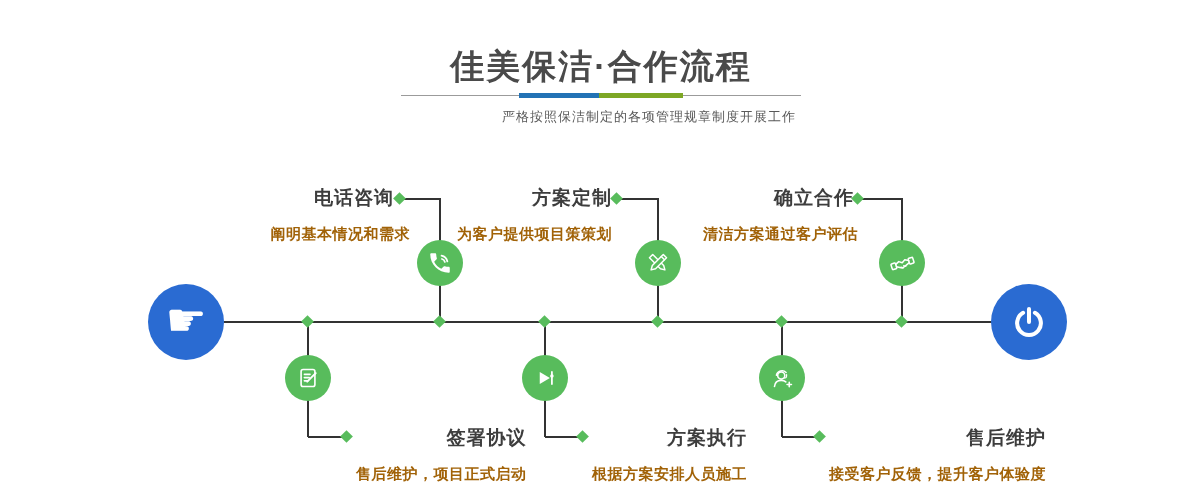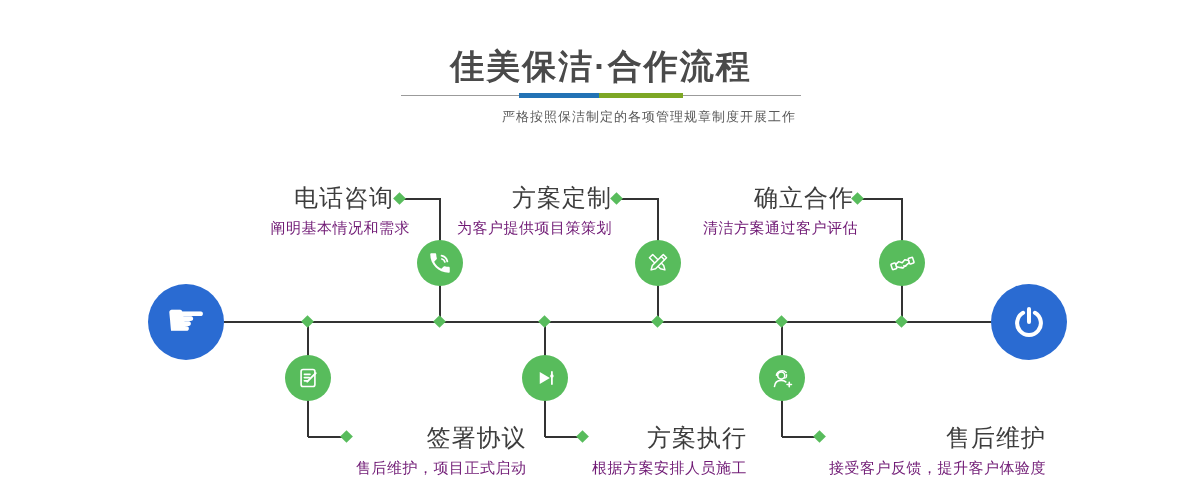--- a/index.html
+++ b/index.html
@@ -31,22 +31,22 @@
   }
   .endpoint {
     position:absolute; top:284px; width:76px; height:76px; border-radius:50%;
     background:#2a6bd2; display:flex; align-items:center; justify-content:center;
   }
   .hand-glyph { color:#fff; font-size:46px; line-height:1; margin-top:-5px; }
   
   .step { position:absolute; }
   .step.top { top:186px; text-align:right; }
   .step.bottom { top:426px; text-align:right; }
-  .step-title { font-size:24px; font-weight:normal; color:#3d3d3d; letter-spacing:1px; line-height:24px; white-space:nowrap; }
-  .step-desc  { font-size:15px; color:#701a75; letter-spacing:0.5px; line-height:23px; margin-top:6px; white-space:nowrap; }
+  .step-title { font-size:19px; font-weight:bold; color:#3d3d3d; letter-spacing:1px; line-height:24px; white-space:nowrap; }
+  .step-desc  { font-size:15px; color:#a16207; letter-spacing:0.5px; line-height:23px; margin-top:12px; white-space:nowrap;font-weight:bold; }
   #step-phone   { right:792px; } #step-phone .step-title { margin-right:16px; }
   #step-plan    { right:590px; }
   #step-confirm { right:344px; } #step-confirm .step-title { margin-right:4px; }
   #step-sign    { left:356px; }
   #step-exec    { left:592px; }
   #step-after   { left:829px; }
   svg { display:block; }
 </style>
 </head>
 <body>

